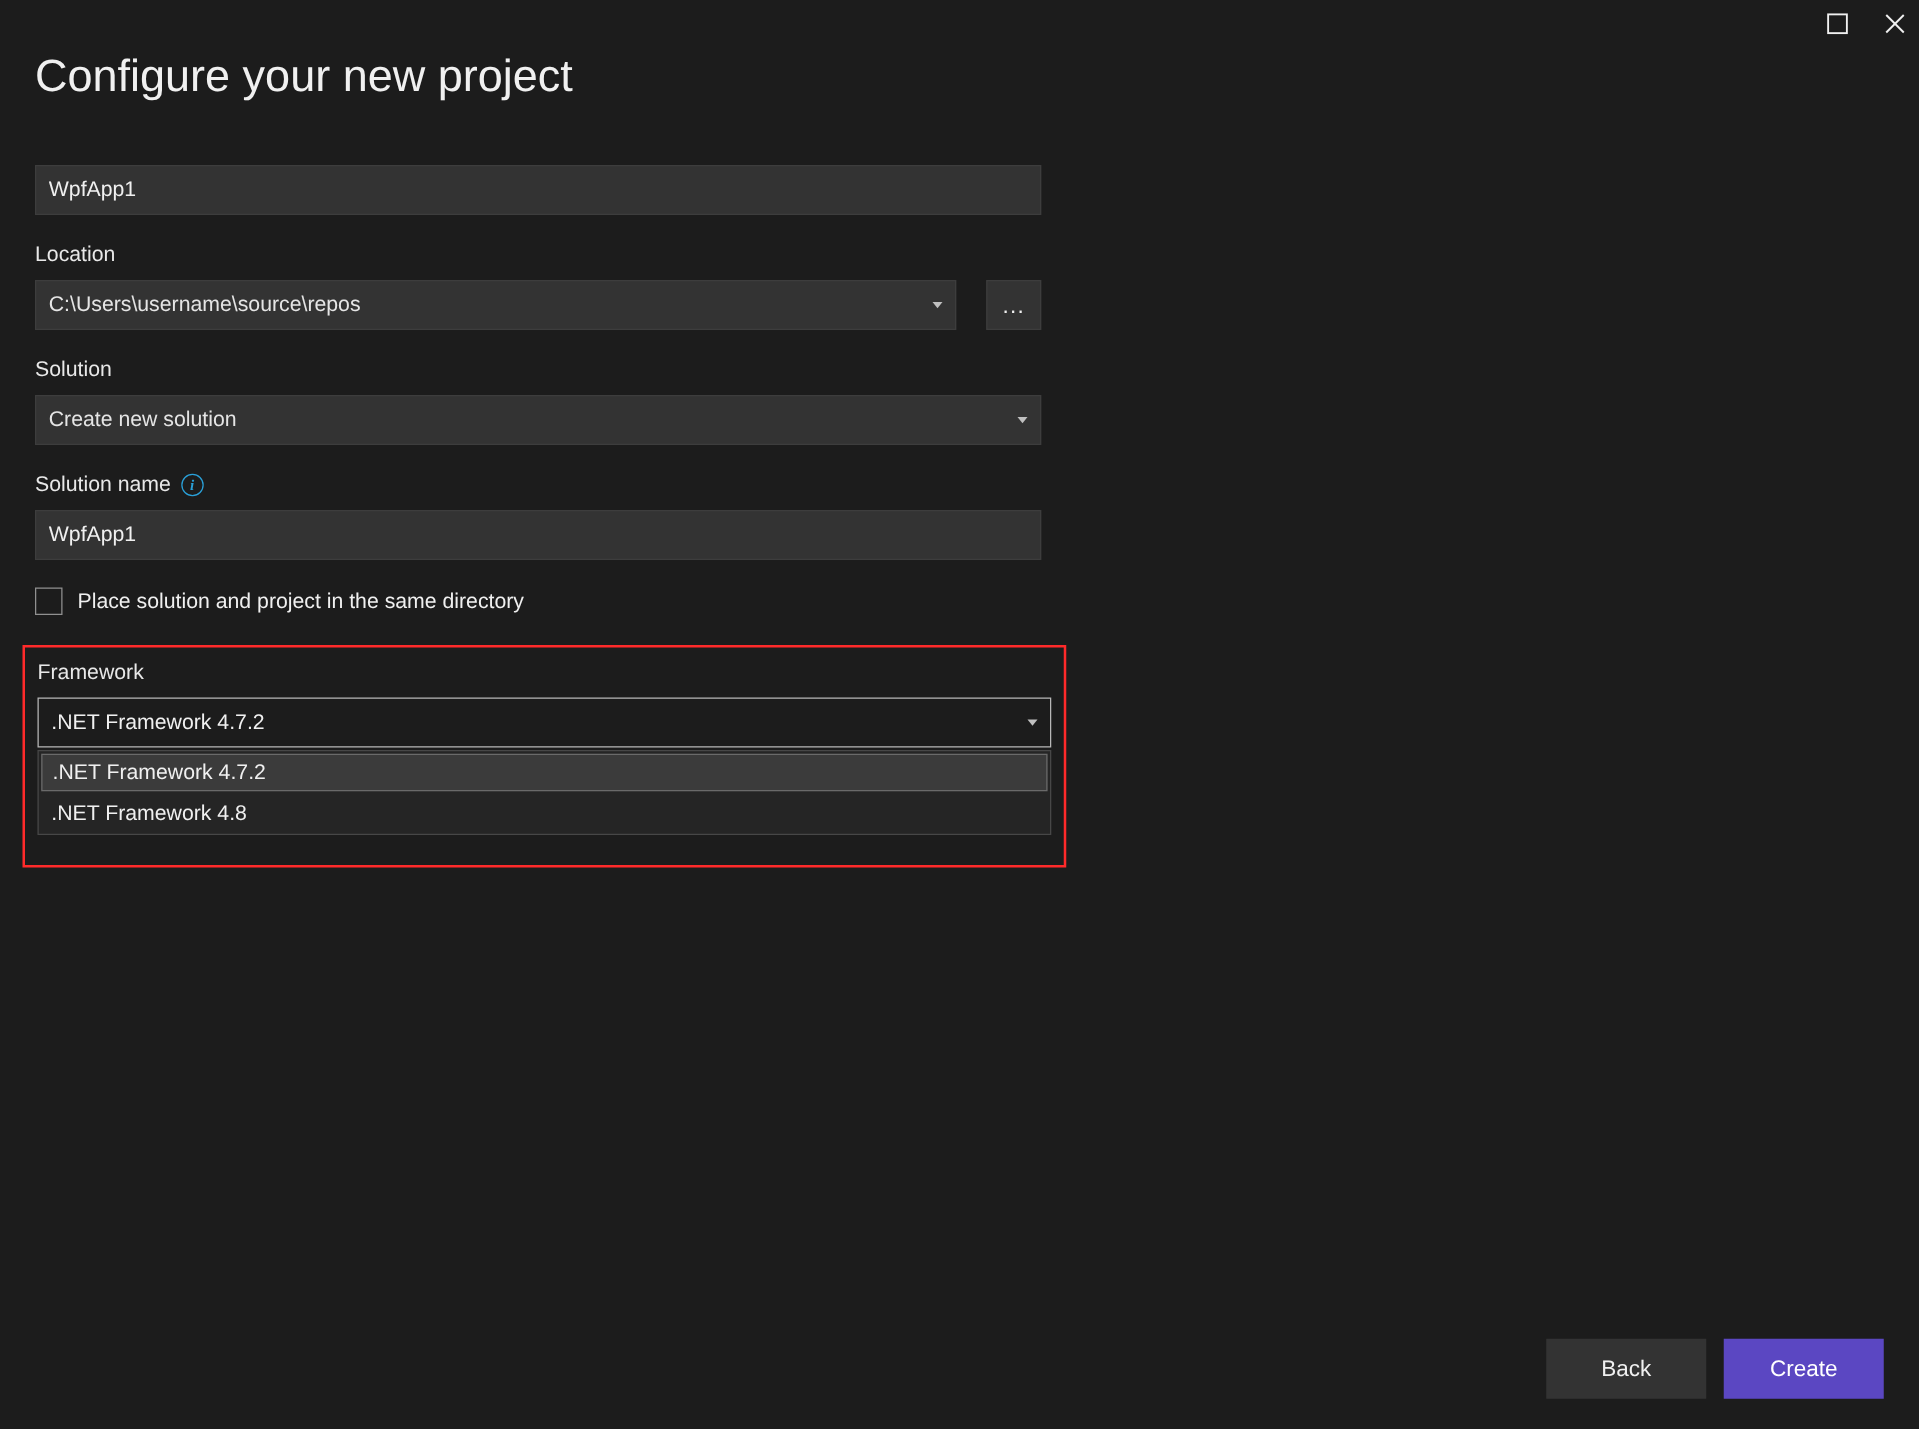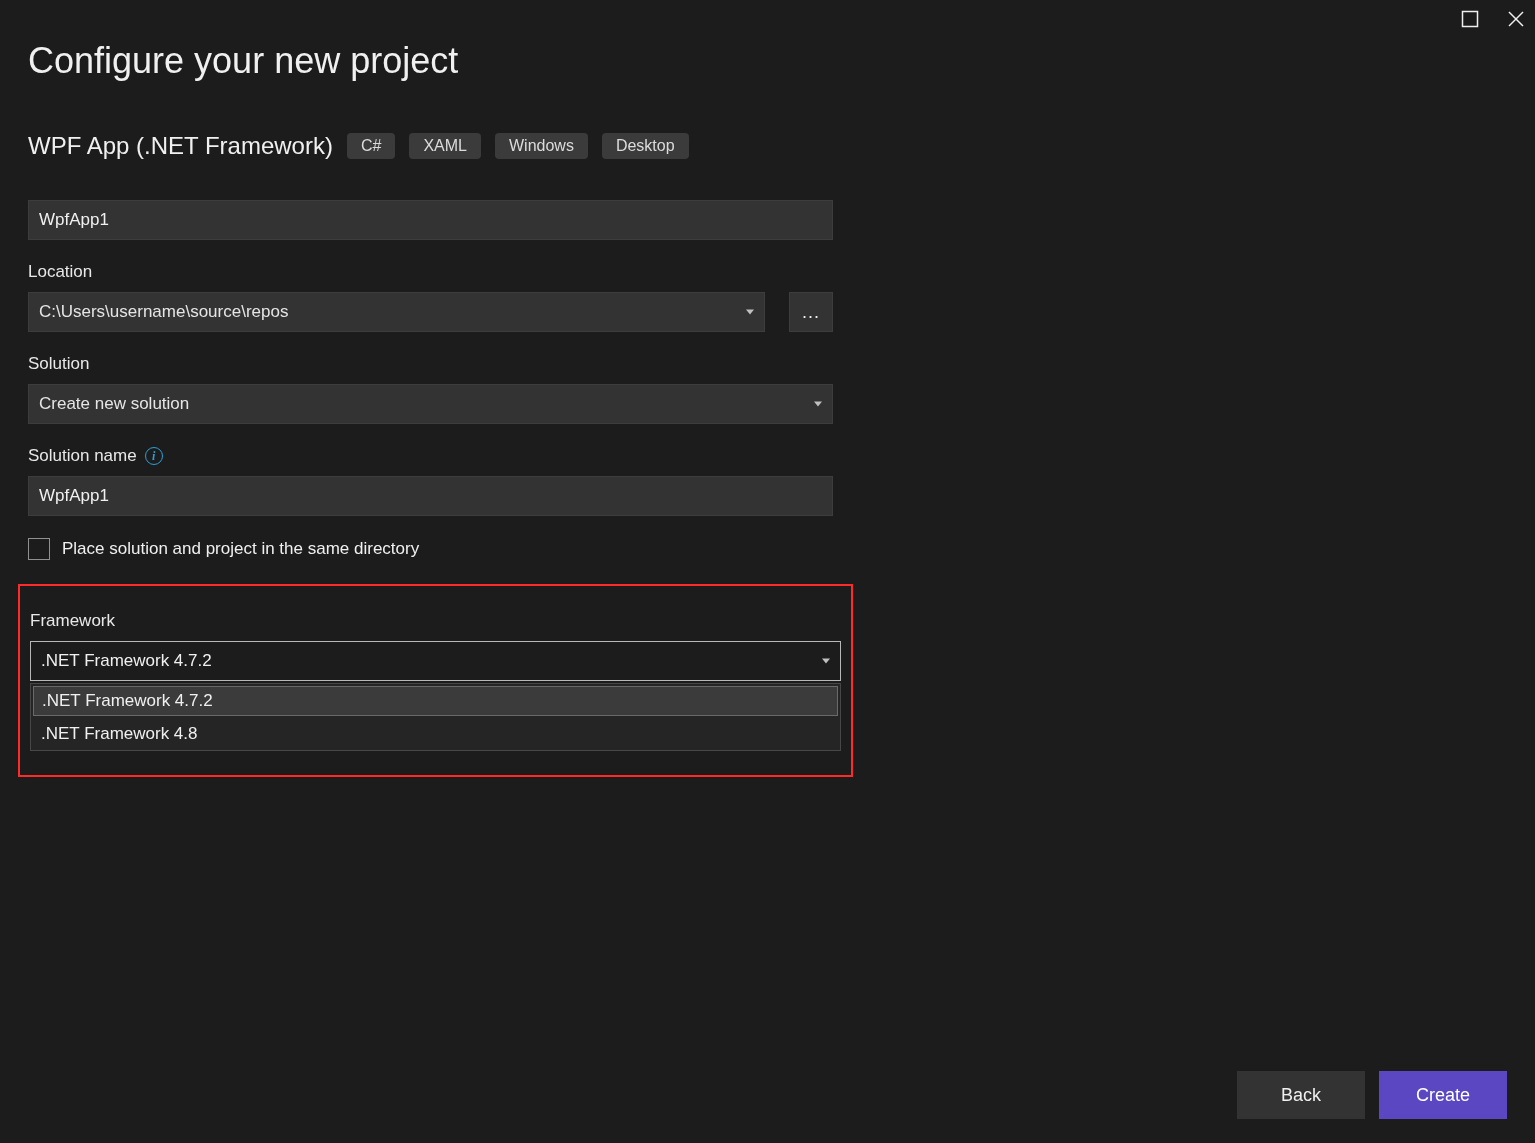--- a/index.html
+++ b/index.html
@@ -157,21 +157,21 @@
     border: 1px solid #909090;
     background: transparent;
     display: inline-block;
   }
   .checkbox-label { font-size: 17px; }
 
   
   .framework-section {
     border: 2px solid #ff2a2a;
     margin-top: 24px;
-    padding: 25px 10px 24px 10px;
+    padding: 10px 10px 24px 10px;
     width: 835px;
     margin-left: -10px;
   }
   .framework-section .field-label { margin-top: 0; }
 
   .framework-combo {
     position: relative;
     width: 100%;
     height: 40px;
     background: #1c1c1c;
@@ -249,27 +249,20 @@
     <svg viewBox="0 0 18 18" width="18" height="18">
         <line x1="2" y1="2" x2="16" y2="16" stroke="#f0f0f0" stroke-width="1.5"></line>
         <line x1="16" y1="2" x2="2" y2="16" stroke="#f0f0f0" stroke-width="1.5"></line>
       </svg>
   </span>
 </div>
 
 <div class="content">
   <h1 class="page-title">Configure your new project</h1>
 
-  <div class="template-row">
-    <span class="template-name">WPF App (.NET Framework)</span>
-    <span class="tag">C#</span>
-    <span class="tag">XAML</span>
-    <span class="tag">Windows</span>
-    <span class="tag">Desktop</span>
-  </div>
 
   <div class="form">
 
     <input class="text-input" type="text" value="WpfApp1" style="">
 
     <div class="field-label">Location</div>
     <div class="row-with-button">
       <div class="combo">
         <span>C:\Users\username\source\repos</span>
         <span class="caret"></span>

